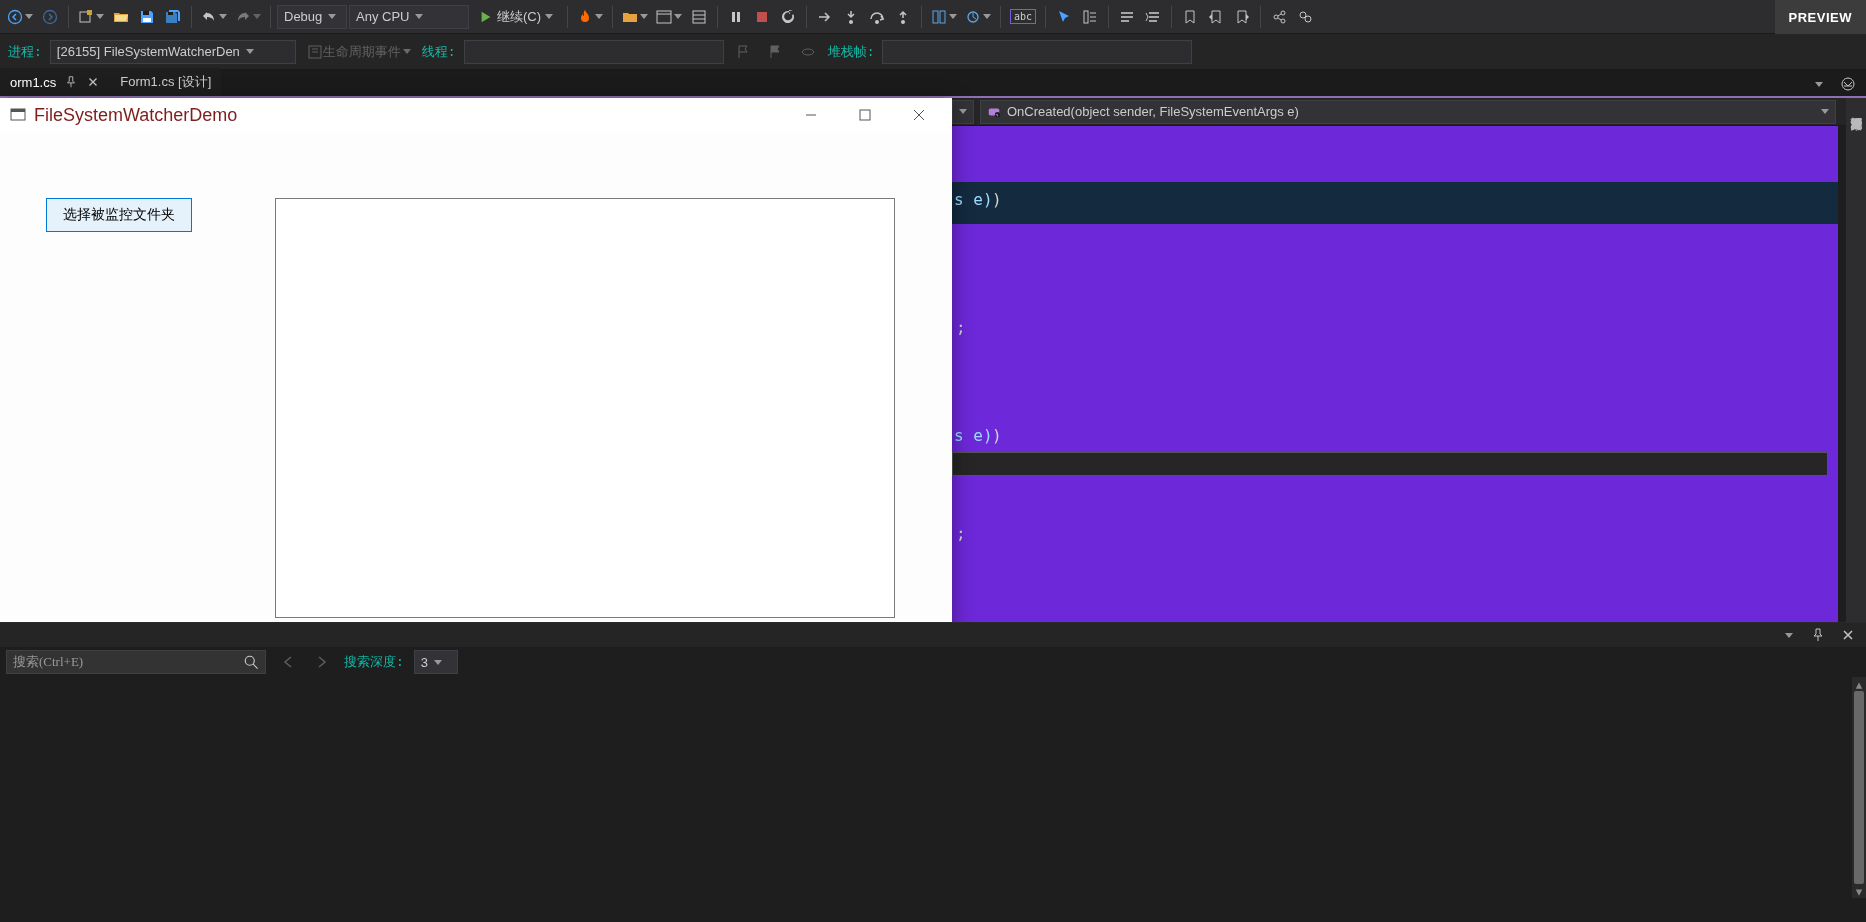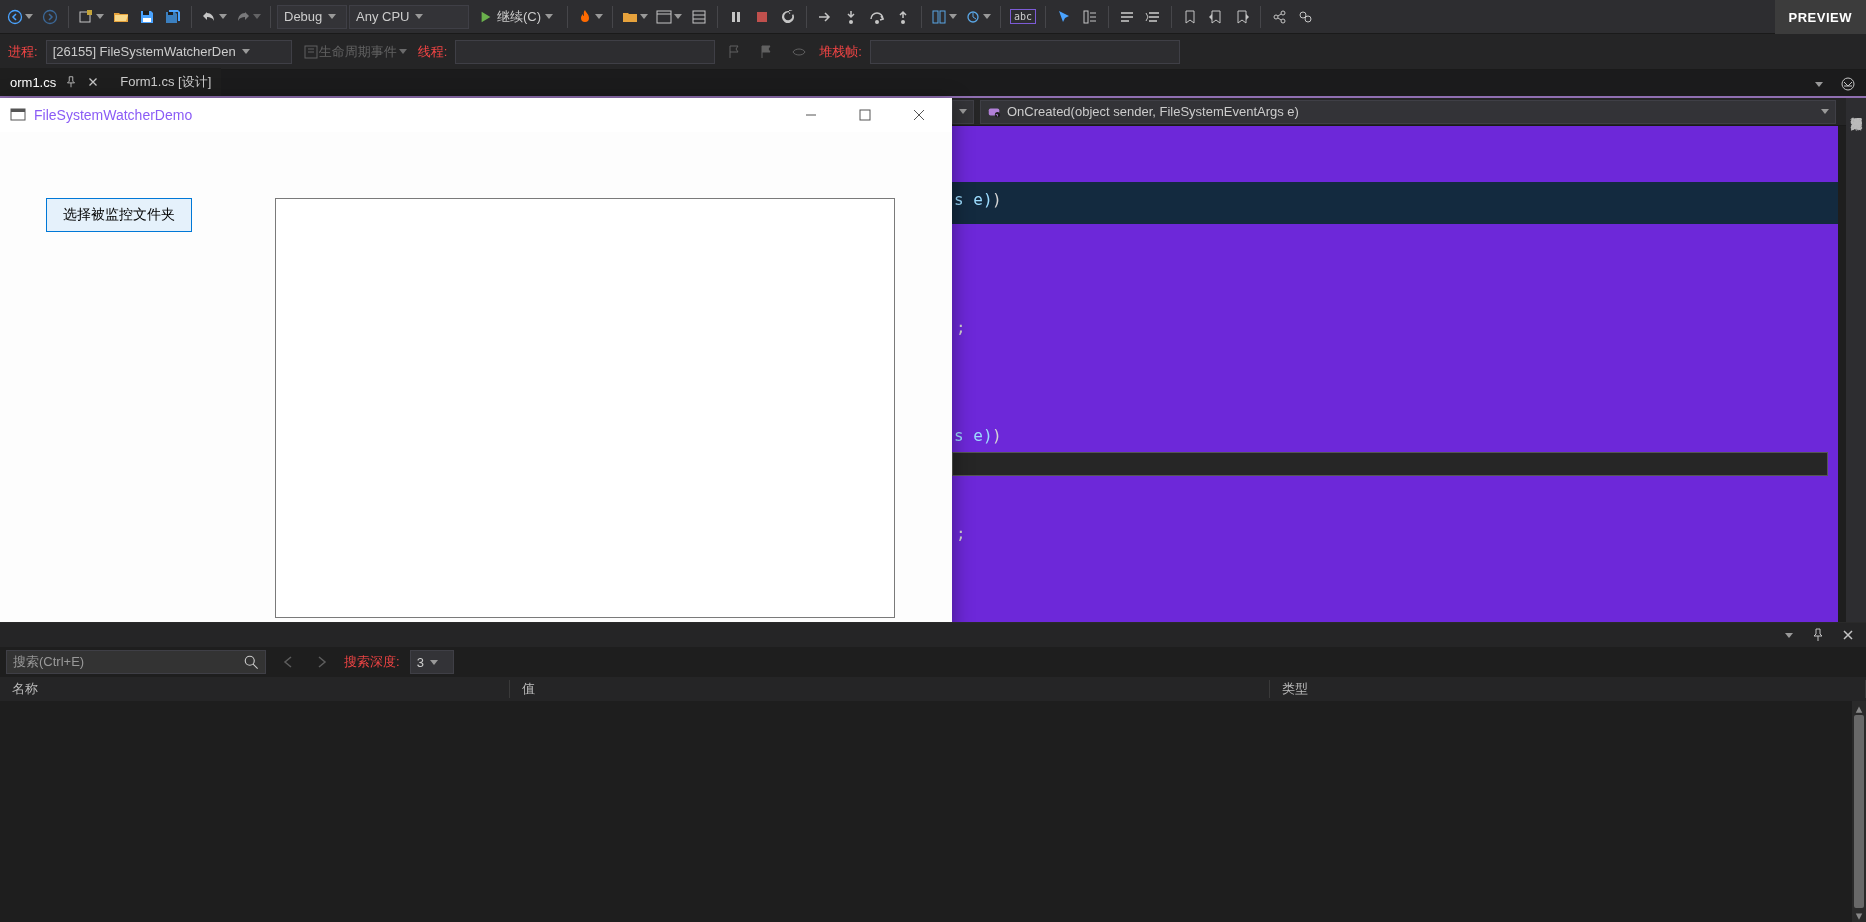--- a/index.html
+++ b/index.html
@@ -20,21 +20,21 @@
   .toolbar{height:34px;background:var(--bg3);display:flex;align-items:center;border-bottom:1px solid #1a1a1a;padding:0 4px;gap:2px;text-align:right;}
   .tbtn{display:inline-flex;align-items:center;justify-content:center;min-width:24px;height:24px;color:#c5c5c5;cursor:pointer;border:1px solid transparent;padding:0 2px;}
   .tbtn svg{width:16px;height:16px;}
   .sep{width:1px;height:22px;background:#46464a;margin:0 4px;}
   .combo{height:24px;background:#333337;border:1px solid #3f3f46;color:#ccc;display:inline-flex;align-items:center;padding:0 6px;gap:6px;cursor:pointer;}
   .combo.small{min-width:70px;}
   .combo .caret{border-left:4px solid transparent;border-right:4px solid transparent;border-top:5px solid #999;}
   .tbtn .caret{border-left:4px solid transparent;border-right:4px solid transparent;border-top:5px solid #999;margin-left:2px;}
   .debugbar{height:36px;background:var(--bg2);display:flex;align-items:center;padding:0 8px;gap:8px;color:#bbb;border-bottom:1px solid #1a1a1a;}
   .debugbar .combo{background:#2d2d30;}
-  .lbl{color:#ef4444;}
+  .lbl{color:#14b8a6;font-family:Liberation Mono, monospace;}
   .longinput{flex:0 0 auto;height:24px;background:#2d2d30;border:1px solid #3f3f46;}
 
   .tabs{height:28px;background:#1b1b1c;display:flex;align-items:flex-end;border-bottom:2px solid #8f6fb1;position:relative;}
   .tab{height:28px;display:flex;align-items:center;padding:0 10px;gap:8px;background:#1e1e1e;color:#aaa;cursor:pointer;}
   .tab.active{background:#1e1e1e;color:#fff;}
   .tab.active .fname{color:#fff;}
   .tab .fname{color:#ccc;}
   .tab .pin,.tab .close{width:14px;height:14px;display:inline-flex;align-items:center;justify-content:center;color:#bbb;}
   .tabend{margin-left:auto;display:flex;align-items:center;gap:6px;padding-right:6px;color:#bbb;}
 
@@ -59,21 +59,21 @@
   .vscroll .arrow{position:absolute;left:0;right:0;height:14px;display:flex;align-items:center;justify-content:center;color:#888;}
   .hscroll{position:absolute;left:952px;right:280px;bottom:10px;height:14px;background:#2a2a2a;}
   .hscroll .thumb{position:absolute;top:2px;bottom:2px;background:#686868;border-radius:2px;}
 
   .statuseditor{position:absolute;left:952px;right:0;bottom:0;height:26px;background:#1c1c1c;display:flex;align-items:center;justify-content:flex-end;gap:14px;padding:0 10px;color:#ccc;font-size:13px;border-top:1px solid #1a1a1a;}
   .statuseditor .cell{padding:0 6px;}
 
   .winform{position:absolute;left:0;top:0;width:952px;height:535px;background:#fff;color:#000;box-shadow:0 4px 20px rgba(0,0,0,.4);}
   .wf-title{height:34px;display:flex;align-items:center;padding:0 10px;gap:8px;background:#fff;}
   .wf-title .ico{width:16px;height:16px;}
-  .wf-title .t{flex:1;color:#8b5cf6;font-size:14px;}
+  .wf-title .t{flex:1;color:#7f1d1d;font-size:18px;}
   .wf-btn{width:46px;height:32px;display:flex;align-items:center;justify-content:center;color:#555;}
   .wf-body{position:relative;width:100%;height:calc(100% - 34px);background:#fdfdfd;}
   .wf-button{position:absolute;left:46px;top:66px;width:146px;height:34px;border:1px solid #0078d7;background:#e5f1fb;color:#000;display:flex;align-items:center;justify-content:center;font-size:14px;}
   .wf-list{position:absolute;left:275px;top:66px;width:620px;height:420px;background:#fff;border:1px solid #7a7a7a;}
 
   .rightstrip{position:absolute;right:0;top:0;width:20px;height:620px;background:#2d2d30;writing-mode:vertical-rl;text-orientation:mixed;color:#bbb;font-size:12px;display:flex;align-items:center;padding-top:10px;}
 
   .preview2{position:absolute;right:0;top:0;height:34px;background:#3c3c3c;color:#fff;display:flex;align-items:center;padding:0 14px;font-weight:600;letter-spacing:.5px;}
 
   .bottomdock{position:absolute;left:0;right:0;bottom:0;height:300px;background:#1e1e1e;border-top:1px solid #2a2a2a;}
@@ -511,21 +511,21 @@
           </svg>
       </span>
       <span class="tbtn">
         <svg viewBox="0 0 16 16">
             <path d="M4 4l8 8M12 4l-8 8" stroke="#c5c5c5" stroke-width="1.5"></path>
           </svg>
       </span>
     </div>
     <div class="bd-search">
       <div class="sbox">
-        <span style="color:#999;">搜索(Ctrl+E)</span>
+        <span style="color:#999;font-family:Liberation Serif, serif;">搜索(Ctrl+E)</span>
         <span class="sico">
           <svg viewBox="0 0 16 16">
               <circle cx="6" cy="6" r="4" fill="none" stroke="#ccc"></circle>
               <line x1="9" y1="9" x2="13" y2="13" stroke="#ccc"></line>
             </svg>
           <span class="caret" style="position:absolute;right:-10px;top:7px;"></span>
         </span>
       </div>
       <span class="tbtn" style="opacity:.6">
         <svg viewBox="0 0 16 16">
@@ -536,25 +536,20 @@
         <svg viewBox="0 0 16 16">
             <path d="M5 3l6 5-6 5" fill="none" stroke="#888" stroke-width="1.5"></path>
           </svg>
       </span>
       <span class="lbl">搜索深度:</span>
       <div class="combo" style="min-width:44px;">
         <span>3</span>
           <span class="caret"></span>
       </div>
     </div>
-    <div class="bd-cols">
-      <div class="col c1">名称</div>
-      <div class="col c2">值</div>
-      <div class="col c3">类型</div>
-    </div>
     <div class="bd-body">
       <div class="bd-vscroll">
         <div class="arrow" style="top:0">▴</div>
         <div class="thumb" style="top:14px;bottom:14px;"></div>
         <div class="arrow" style="bottom:0">▾</div>
       </div>
     </div>
   </div>
 </div>
 

